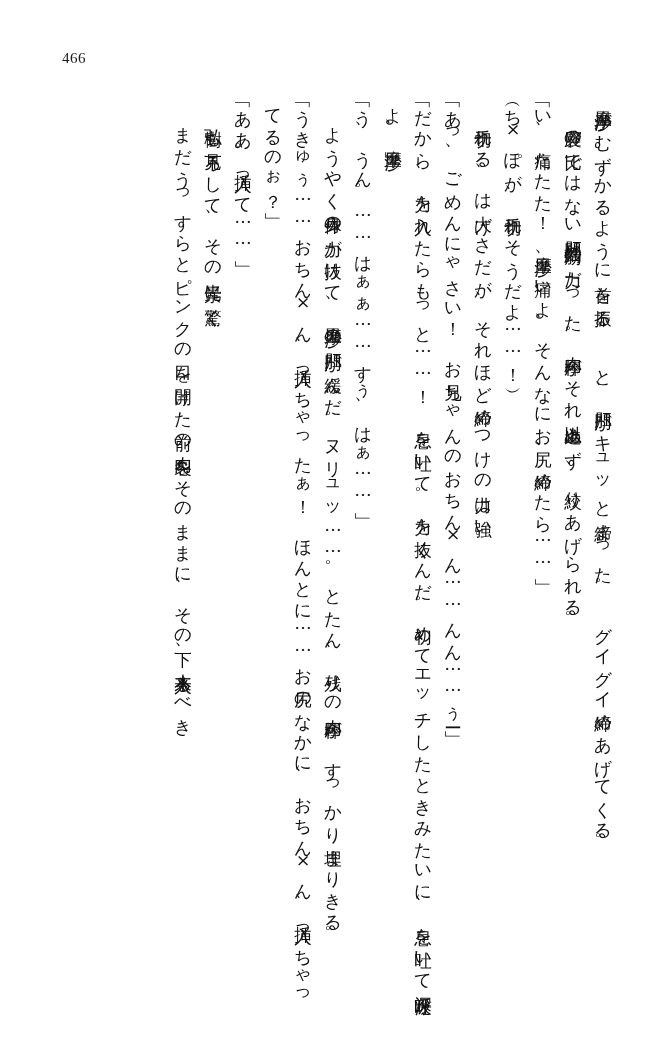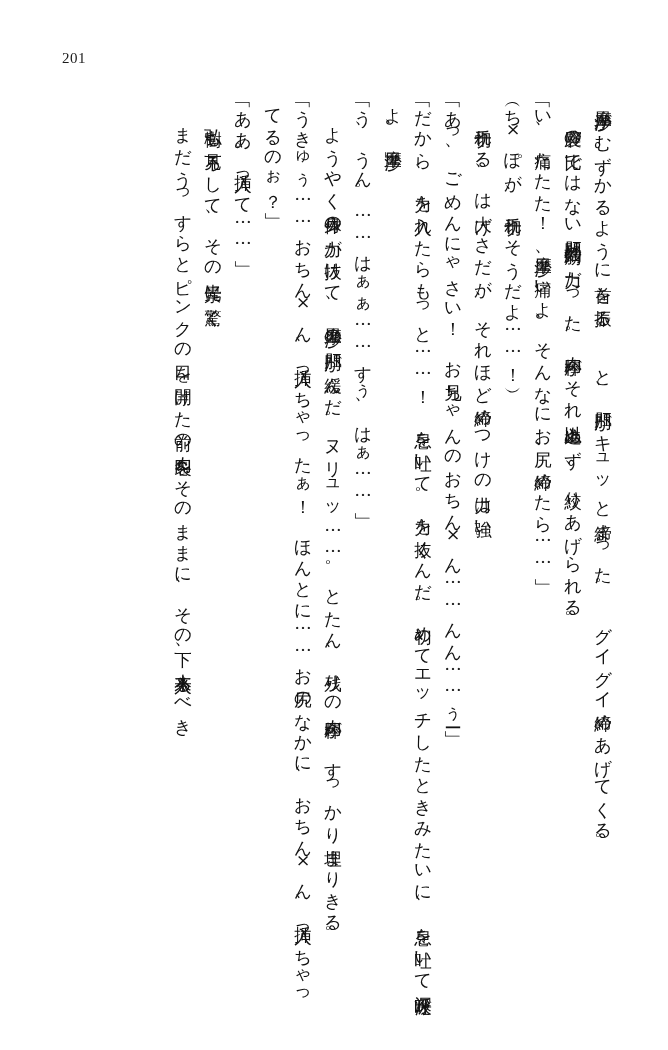--- a/index.html
+++ b/index.html
@@ -43,21 +43,21 @@
     color: #111111;
     white-space: pre-wrap;
     text-align: start;
     font-family: "DejaVu Serif", "Liberation Serif", serif;
   }
 </style>
 </head>
 <body>
 
 <div class="page">
-  <div class="page-number">201</div>
+  <div class="page-number">466</div>
 
   <div class="text-body">摩里沙がむずかるように首を振る。　と、肛門がキュッと締まった。　グイグイ締めあげてくる。
 　膣襞の比ではない肛門括約筋の力だった。肉棒がそれ以上進めず、絞りあげられる。
 「い、痛たたた！　摩里沙、痛いよ、そんなにお尻、締めたら……」
 （ち×ぽが、千切れそうだよ……！）
 　千切れる、は大げさだが、それほど締めつけの力は強い。
 「あっ、ごめんにゃさい！　お兄ちゃんのおちん×ん……んん……ぅー」
 「だから、力を入れたらもっと……！　息を吐いて。力を抜くんだ。初めてエッチしたときみたいに、息を吐いて深呼吸だよ、摩里沙」
 「う、うん。……はぁぁ……すぅ、はぁ……」
 　ようやく身体の力が抜けて、摩里沙の肛門が緩んだ。ヌリュッ……。とたん、残りの肉棒が、すっかり埋まりきる。

